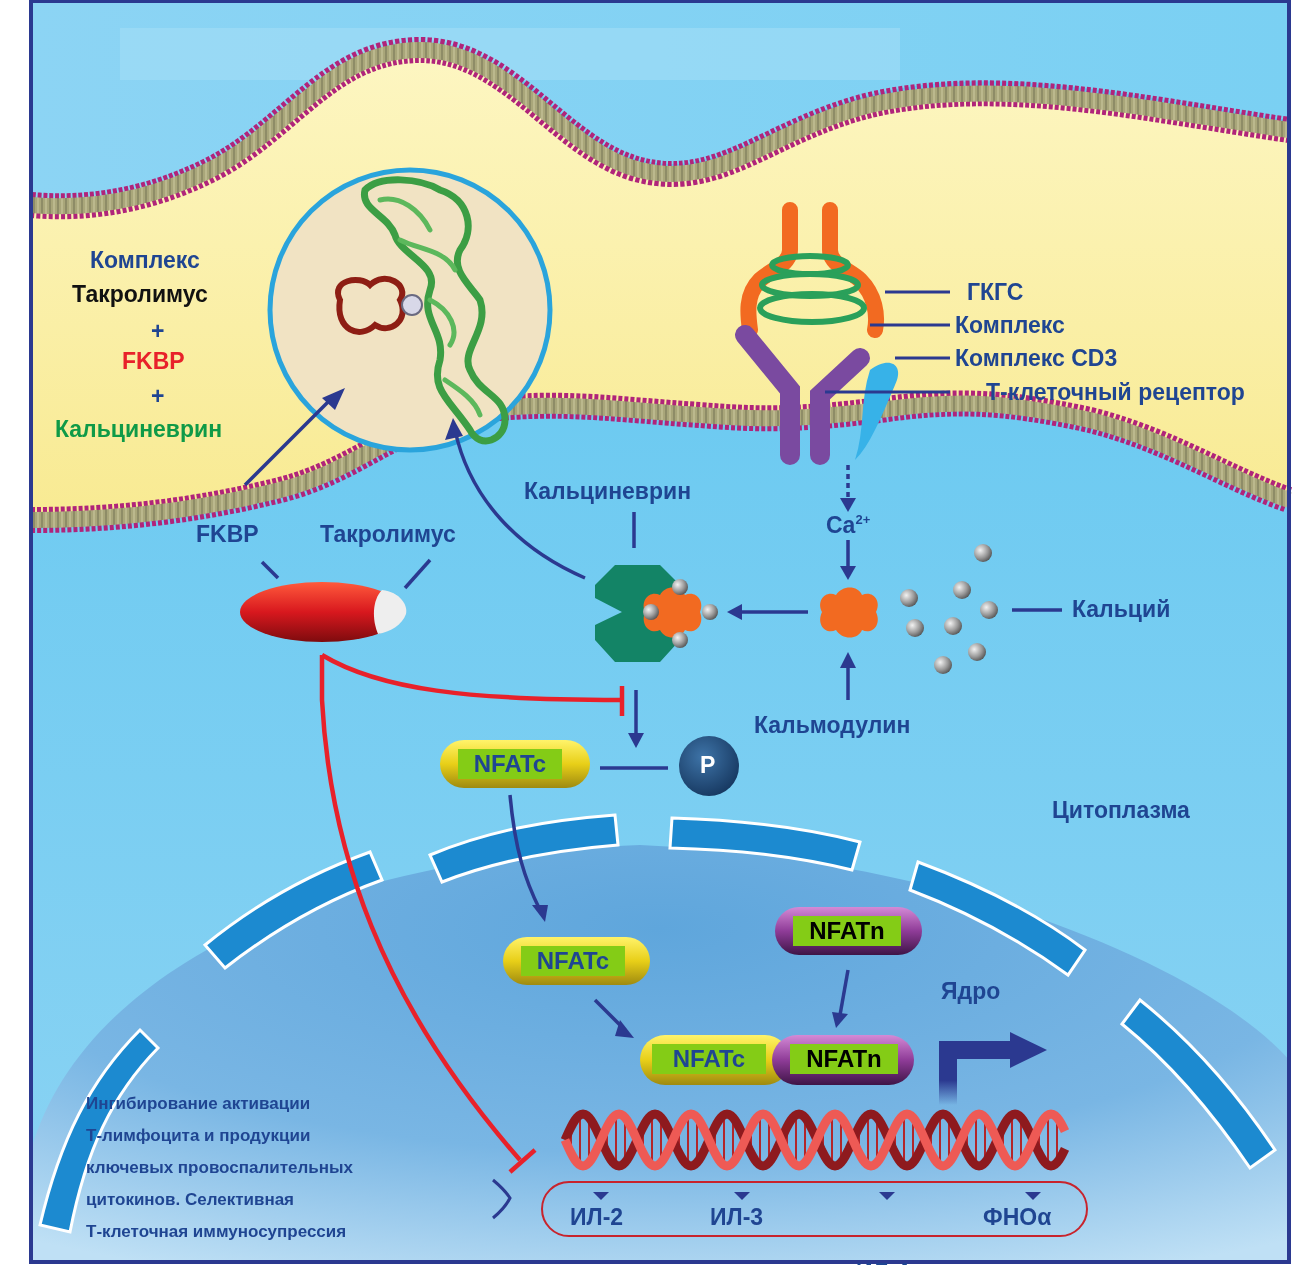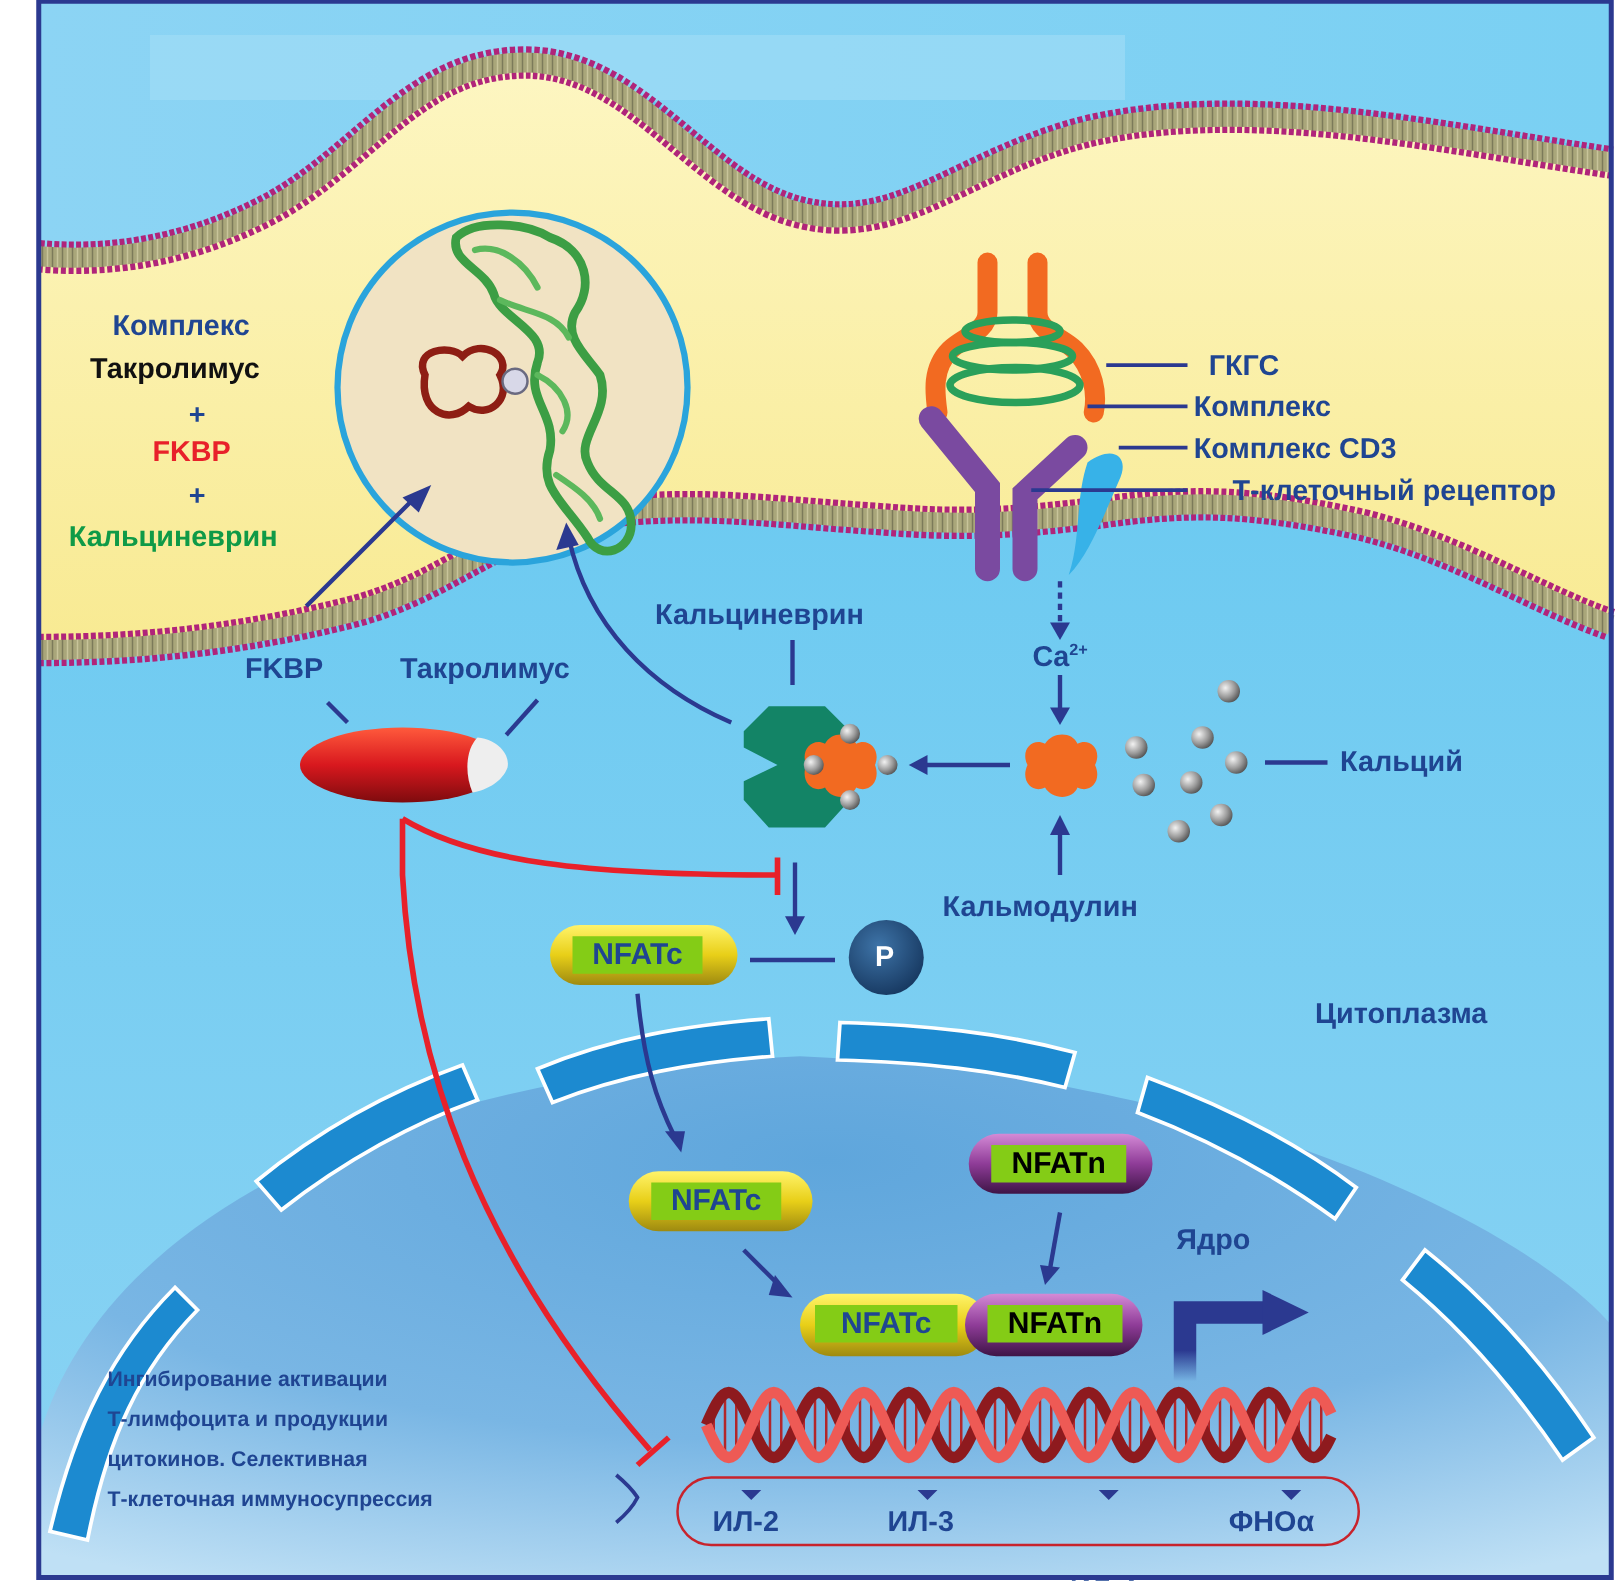--- a/index.html
+++ b/index.html
@@ -310,16 +310,17 @@
 <div>
   <div class="lbl small" style="left:570px;top:1206px;">ИЛ-2</div>
   <div class="lbl small" style="left:710px;top:1206px;text-align:center;">ИЛ-3</div>
   <div class="lbl small" style="left:856px;top:1261px;">ИЛ-4</div>
   <div class="lbl small" style="left:983px;top:1206px;">ФНОα</div>
 </div>
 
 <div class="lbl bottom-text" style="left:86px;top:1088px;">
   <div>Ингибирование активации</div>
   <div>Т-лимфоцита и продукции</div>
+  <div>ключевых провоспалительных</div>
   <div>цитокинов. Селективная</div>
   <div>Т-клеточная иммуносупрессия</div>
 </div>
 </div>
 
 </body></html>

